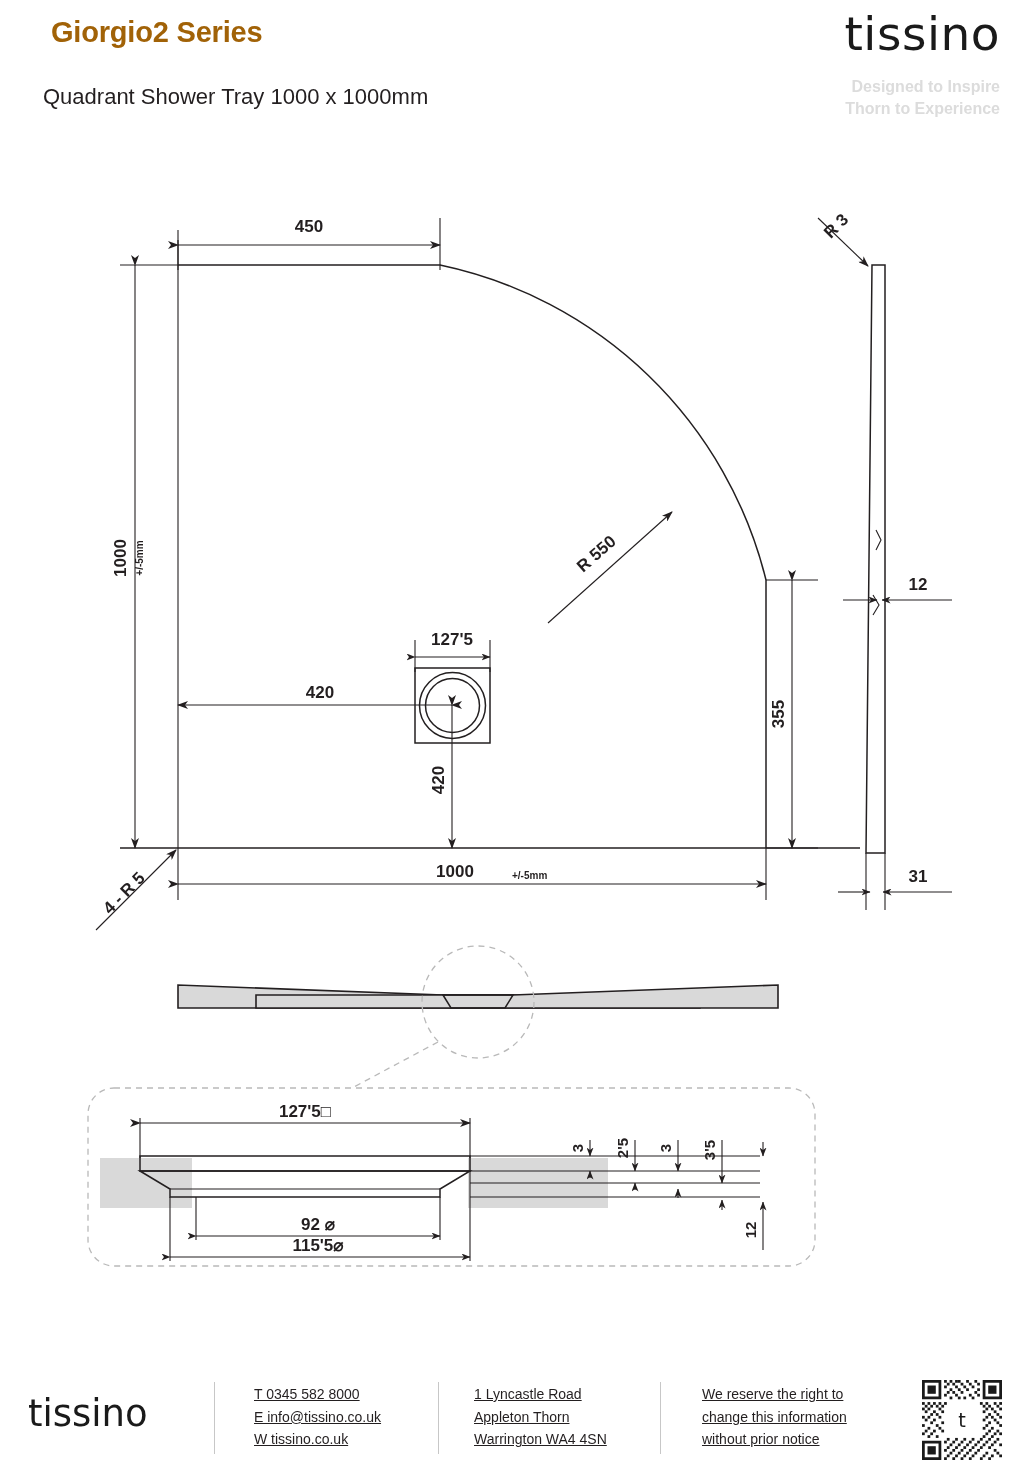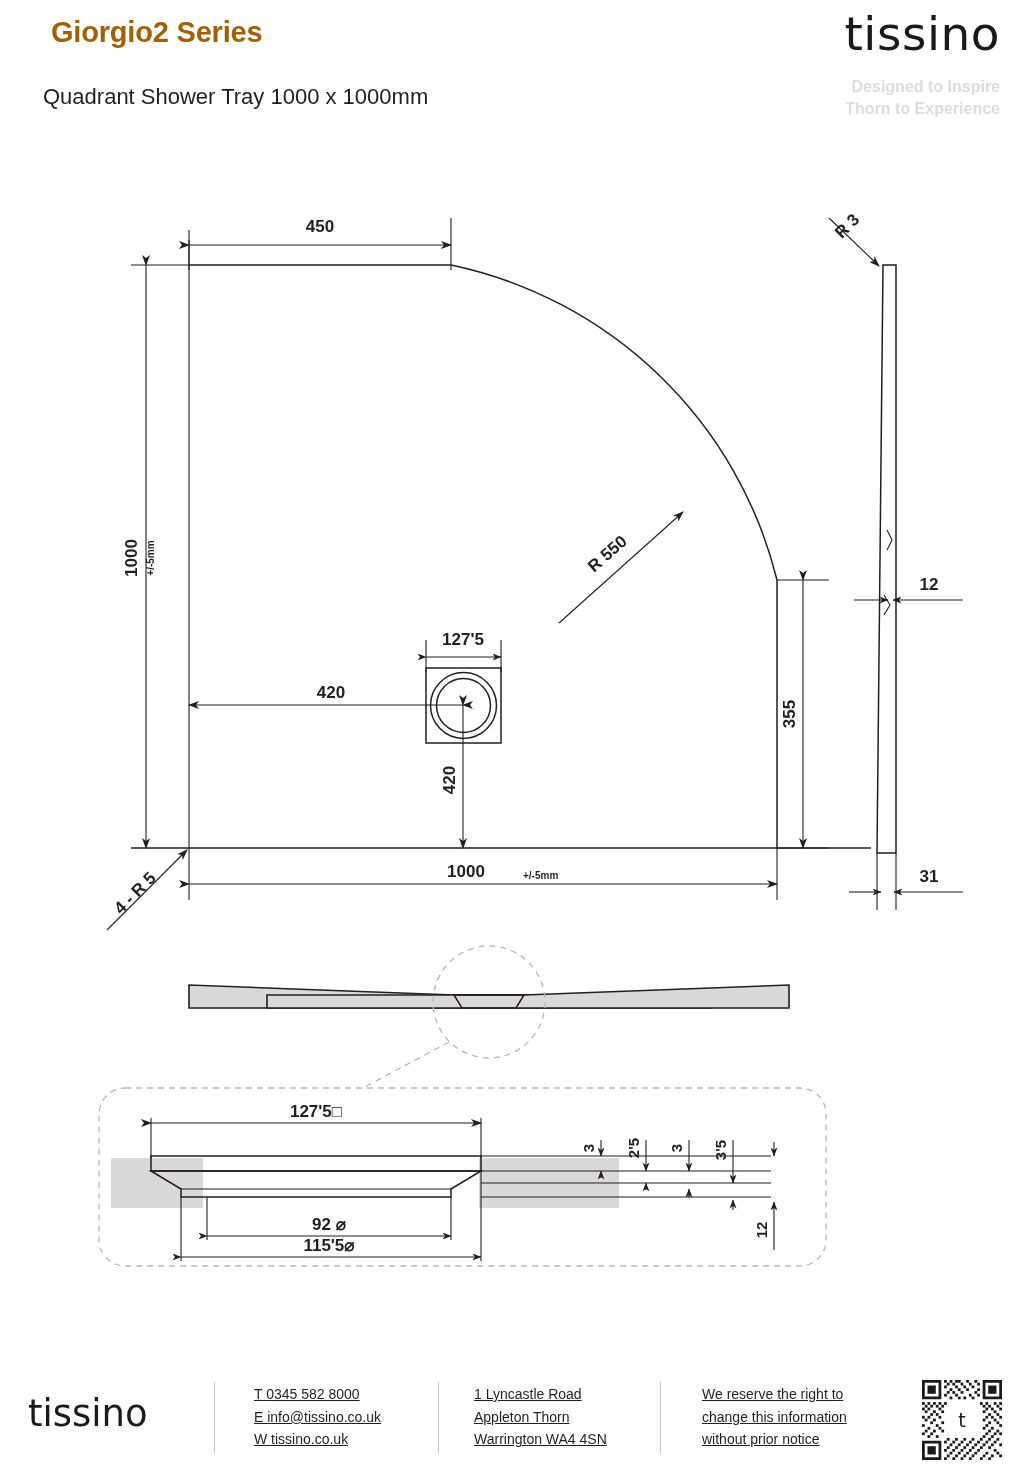--- a/index.html
+++ b/index.html
@@ -54,21 +54,21 @@
     text-align: right;
     font-size: 16px;
     font-weight: bold;
     line-height: 1.35;
     color: #dcdcdc;
   }
 
   
   .drawing {
     position: absolute;
-    left: 11px; top: 140px;
+    left: 0; top: 140px;
     width: 812px;
     height: 1210px;
   }
   svg { display: block; }
   .ln      { stroke: #231f20; stroke-width: 1.5; fill: none; }
   .ln-thin { stroke: #231f20; stroke-width: 1.1; fill: none; }
   .dim     { stroke: #231f20; stroke-width: 1.1; fill: none; }
   .dashln  { stroke: #b9b9b9; stroke-width: 1.3; fill: none;
              stroke-dasharray: 6 5; }
   .fillgray { fill: #d9d9d9; stroke: #231f20; stroke-width: 1.6; }

